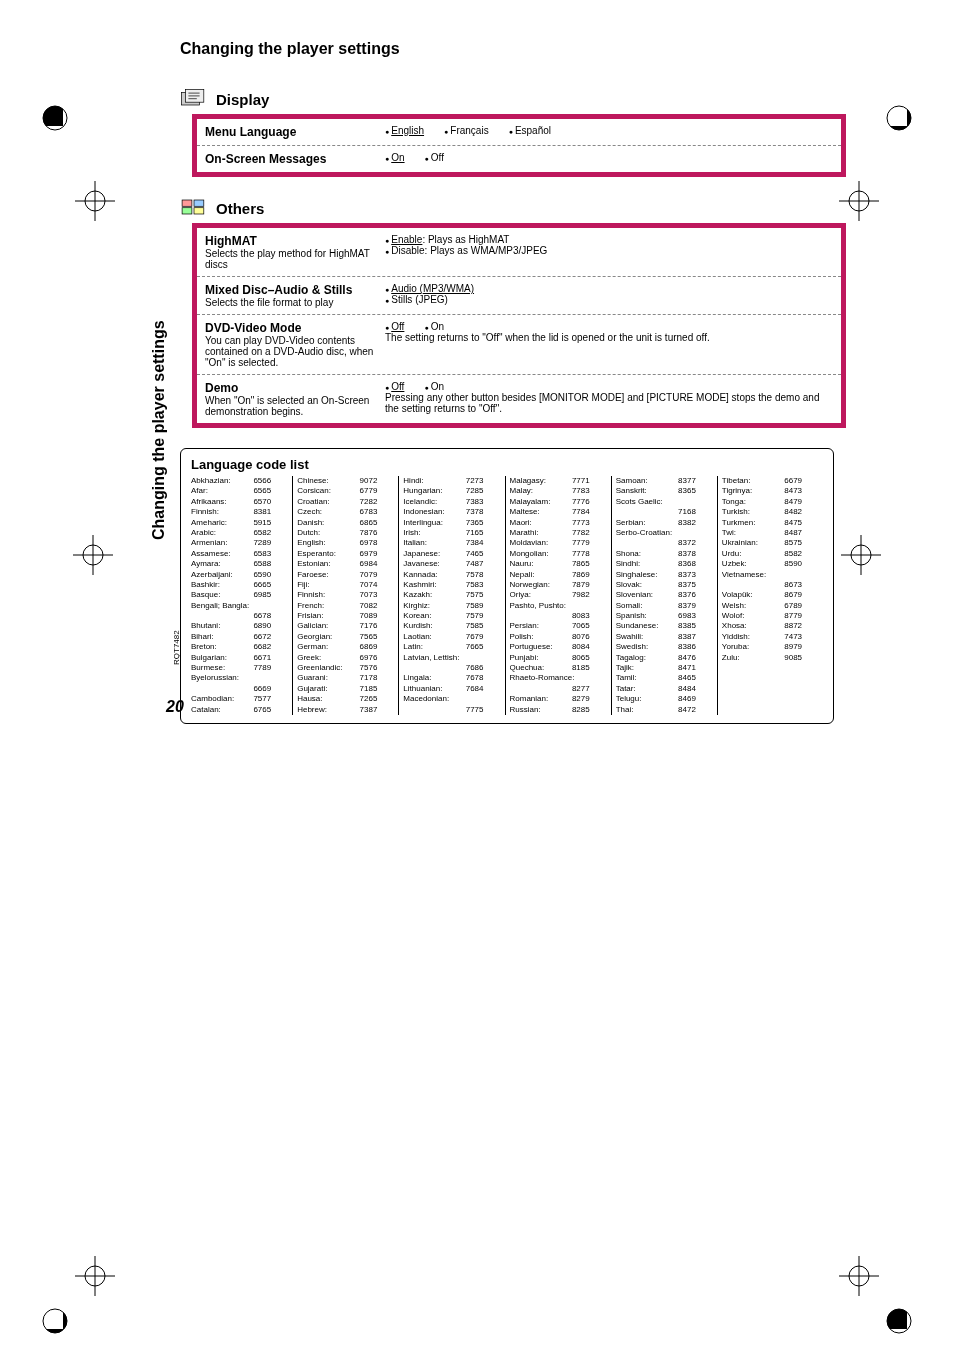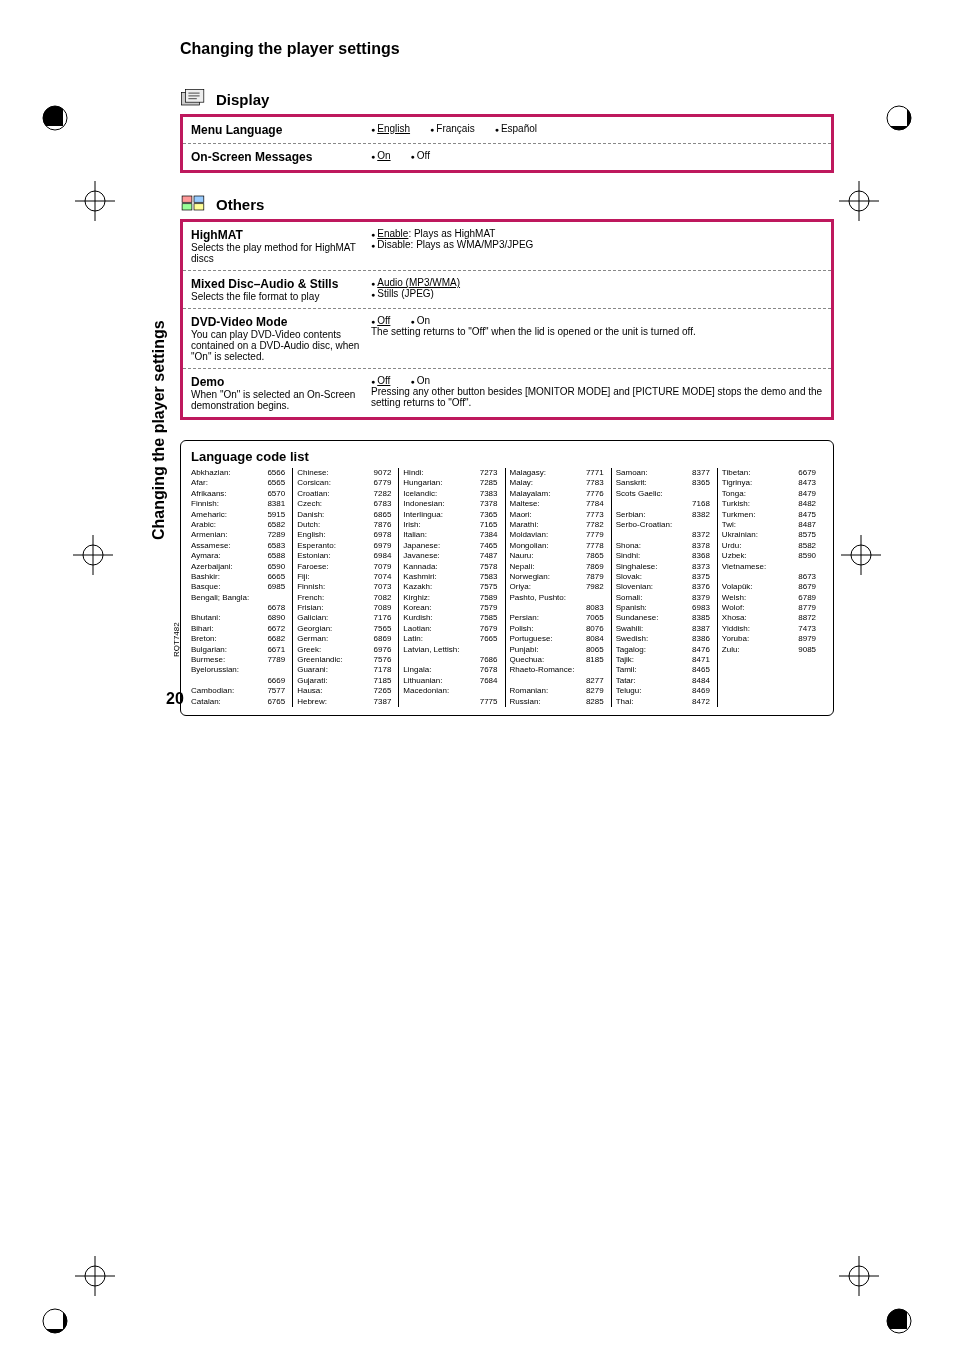--- a/index.html
+++ b/index.html
@@ -1,39 +1,39 @@
 <!DOCTYPE html>
 <html><head>
 <meta charset="utf-8">
 <style>
 * { margin: 0; padding: 0; box-sizing: border-box; }
 body { font-family: Arial, Helvetica, sans-serif; width: 954px; margin: 0 auto; background: #fff; color: #000; }
 .page { padding: 40px 120px 40px 180px; position: relative; }
 .sidebar-text { position: absolute; left: 150px; top: 540px; transform: rotate(-90deg); transform-origin: left top; font-size: 16px; font-weight: bold; white-space: nowrap; }
-.page-num { position: absolute; left: 166px; bottom: 48px; font-size: 16px; font-weight: bold; }
+.page-num { position: absolute; left: 166px; bottom: 48px; font-size: 16px; font-style: italic; font-weight: bold; }
 .small-code { position: absolute; left: 172px; bottom: 90px; transform: rotate(-90deg); transform-origin: left top; font-size: 8px; }
 h1 { font-size: 16px; font-weight: bold; margin-bottom: 30px; }
 .section { margin-bottom: 20px; }
 .section-header { display: flex; align-items: flex-end; gap: 8px; margin-bottom: 6px; }
 .section-icon { width: 28px; height: 20px; }
 .section-title { font-size: 15px; font-weight: bold; }
-.settings-table { border: 3px solid #be185d; width: 100%; }
+.settings-table { border: 5px solid #be185d; width: 100%; margin-left: 12px; }
 .setting-row { display: flex; border-bottom: 1px dashed #888; padding: 6px 8px; }
 .setting-row:last-child { border-bottom: none; }
 .setting-left { width: 180px; flex-shrink: 0; padding-right: 8px; }
 .setting-name { font-size: 12px; font-weight: bold; }
 .setting-desc { font-size: 10px; font-weight: normal; }
 .setting-right { flex: 1; font-size: 10px; }
 .opt { display: inline-block; margin-right: 20px; text-align: center; }
 .opt::before { content: "●"; font-size: 7px; vertical-align: middle; margin-right: 2px; }
 .underline { text-decoration: underline; }
 .lang-section { border: 1px solid #000; padding: 8px 10px; border-radius: 6px; }
 .lang-title { font-size: 13px; font-weight: bold; margin-bottom: 4px; }
 .lang-cols { display: flex; gap: 4px; font-size: 8px; line-height: 1.3; }
-.lang-col { flex: 1; border-right: 1px solid #000; padding-right: 7px; }
+.lang-col { flex: 1; border-right: 1px solid #000; padding-right: 21px; }
 .lang-col:last-child { border-right: none; }
 .lang-item { display: flex; justify-content: space-between; white-space: nowrap; }
 .lang-name { overflow: hidden; text-overflow: clip; }
 .lang-code { margin-left: 2px; }
 .reg-mark { position: absolute; width: 50px; height: 50px; }
 .reg-mark svg { width: 100%; height: 100%; }
 .reg-tl { top: 176px; left: 70px; }
 .reg-tr { top: 176px; right: 70px; }
 .reg-ml { top: 530px; left: 68px; }
 .reg-mr { top: 530px; right: 68px; }

